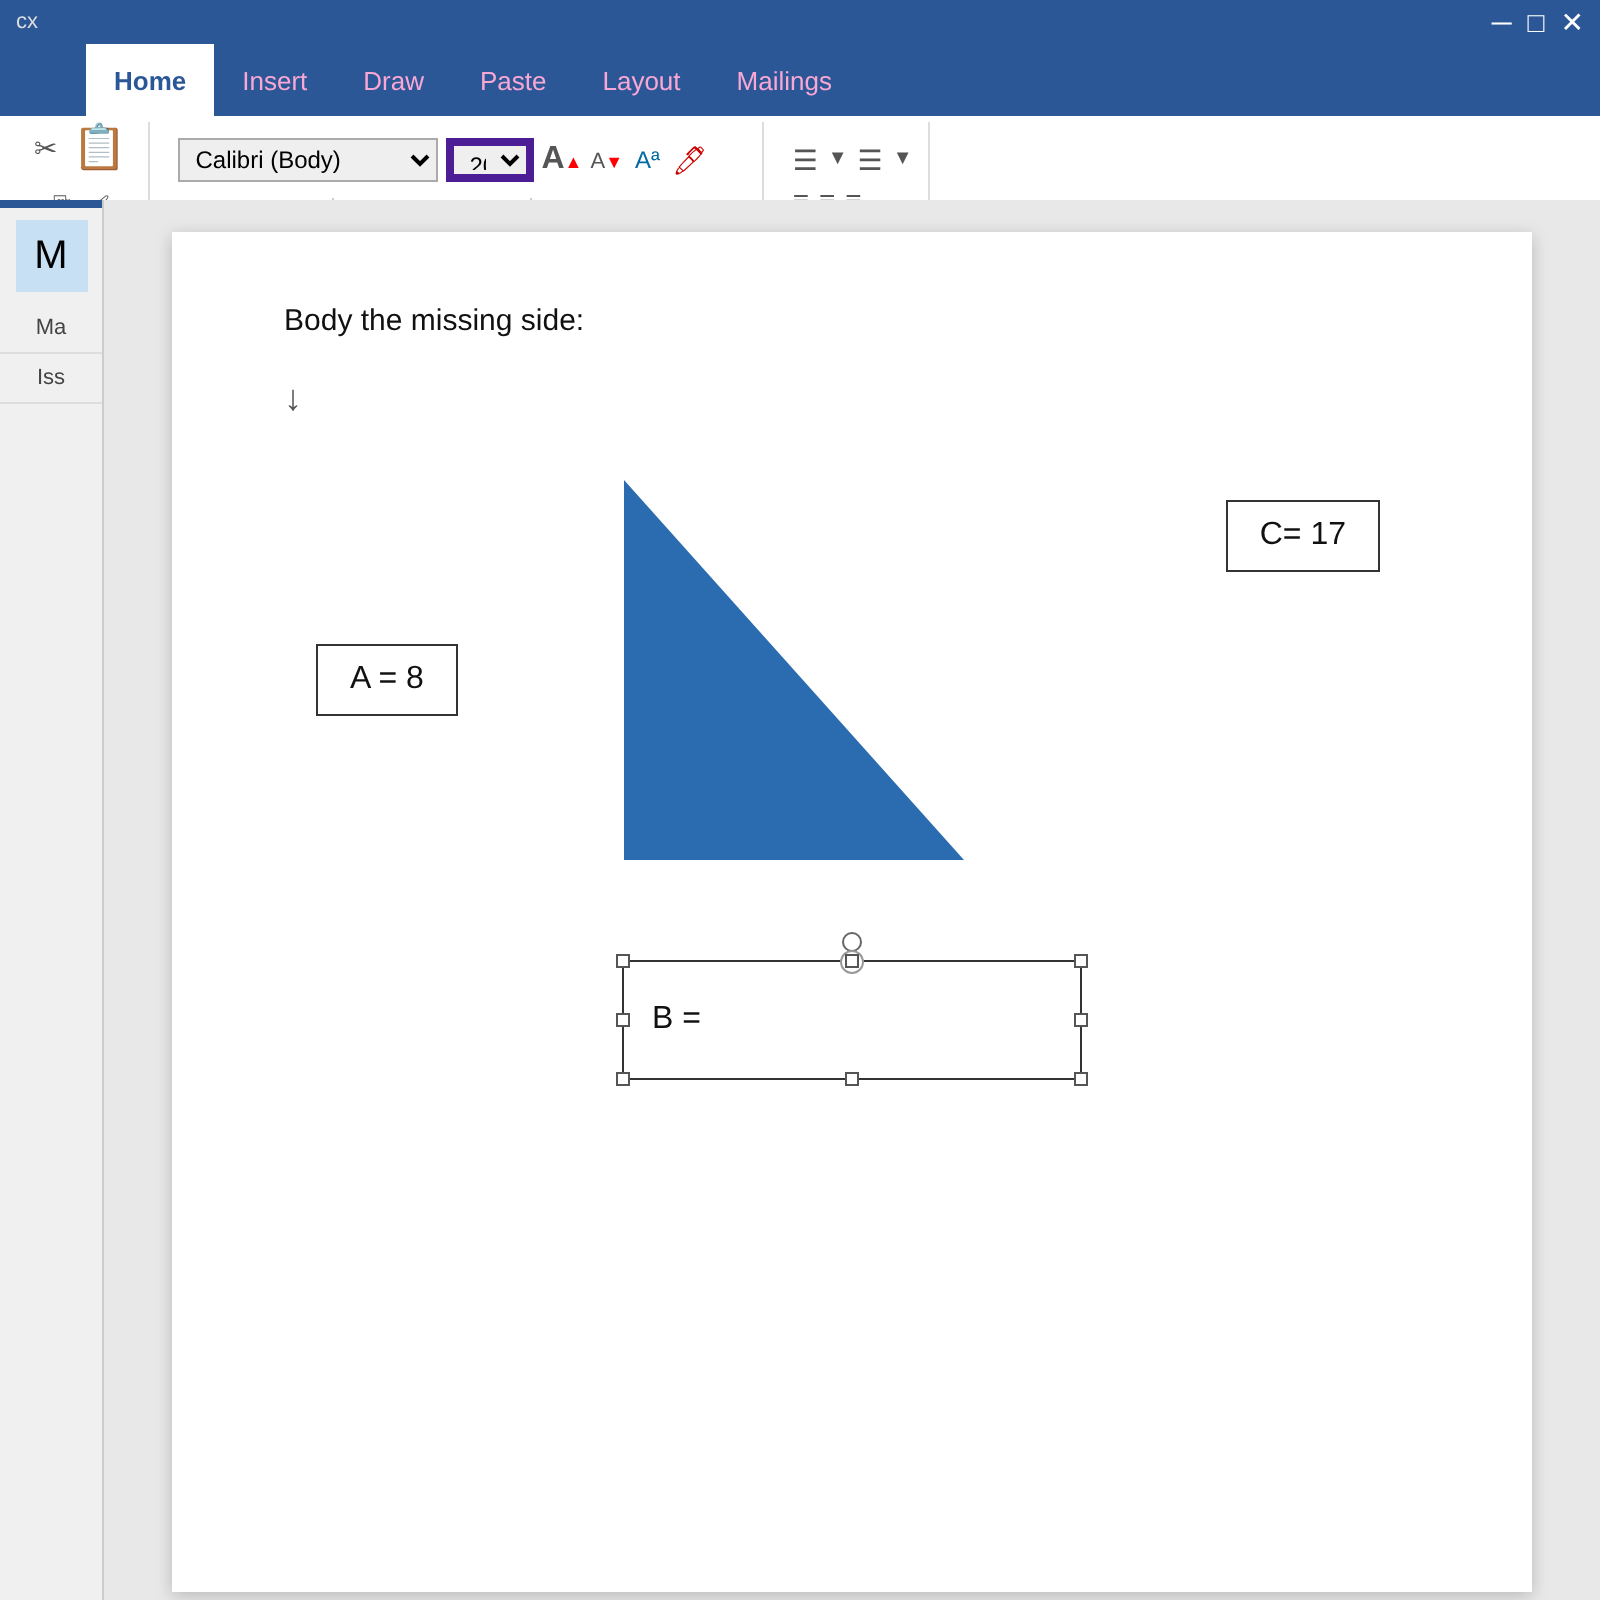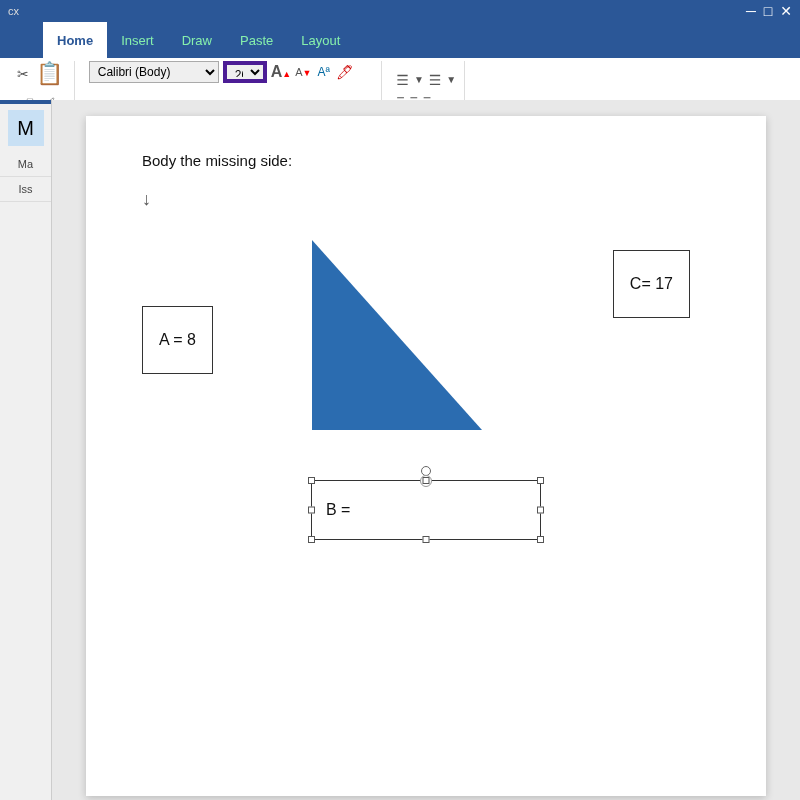--- a/index.html
+++ b/index.html
@@ -13,21 +13,21 @@
     }
     .ribbon-tabs {
       display: flex;
       background: #2b5797;
       height: 36px;
       align-items: flex-end;
       padding-left: 43px;
     }
     .ribbon-tab {
       padding: 6px 14px;
-      color: #86efac;
+      color: #f9a8d4;
       font-size: 13px;
       cursor: pointer;
       height: 100%;
       display: flex;
       align-items: center;
     }
     .ribbon-tab.active {
       background: white;
       color: #2b5797;
       font-weight: 600;
@@ -65,25 +65,25 @@
     }
     .paste-label {
       font-size: 10px;
       color: #333;
     }
 
     
     .font-group {
       display: flex;
       flex-direction: column;
-      gap: 20px;
+      gap: 8px;
       padding: 0 8px;
       border-right: 1px solid #ddd;
       height: 58px;
-      justify-content: flex-start;
+      justify-content: flex-end;
     }
     .font-row1 {
       display: flex;
       align-items: center;
       gap: 4px;
     }
     .font-select {
       font-size: 12px;
       border: 1px solid #aaa;
       padding: 2px 4px;
@@ -225,29 +225,29 @@
       display: flex;
       align-items: center;
       justify-content: flex-start;
       margin-top: 20px;
       gap: 0;
       position: relative;
       height: 220px;
     }
     .label-box {
       border: 1.5px solid #333;
-      padding: 24px 16px;
+      padding: 8px 16px;
       font-size: 16px;
       font-weight: 500;
       background: white;
       color: #111;
     }
     .label-a {
       position: absolute;
-      left: 0;
+      left: 16px;
       top: 50%;
       transform: translateY(-50%);
     }
     .label-c {
       position: absolute;
       right: 10px;
       top: 30px;
     }
     .triangle-container {
       position: absolute;
@@ -362,20 +362,21 @@
     <span class="win-ctrl">✕</span>
   </span>
 </div>
 
 <div class="ribbon-tabs">
   <div class="ribbon-tab active">Home</div>
   <div class="ribbon-tab">Insert</div>
   <div class="ribbon-tab">Draw</div>
   <div class="ribbon-tab">Paste</div>
   <div class="ribbon-tab">Layout</div>
+  <div class="ribbon-tab">Mailings</div>
 </div>
 
 <div class="ribbon-toolbar">
 
   <div class="toolbar-group">
     <div style="display:flex;gap:4px;align-items:center;">
       <button class="small-icon-btn">✂</button>
       <div class="paste-icon">📋</div>
     </div>
     <div style="display:flex;gap:4px;align-items:center;margin-top:2px;">

